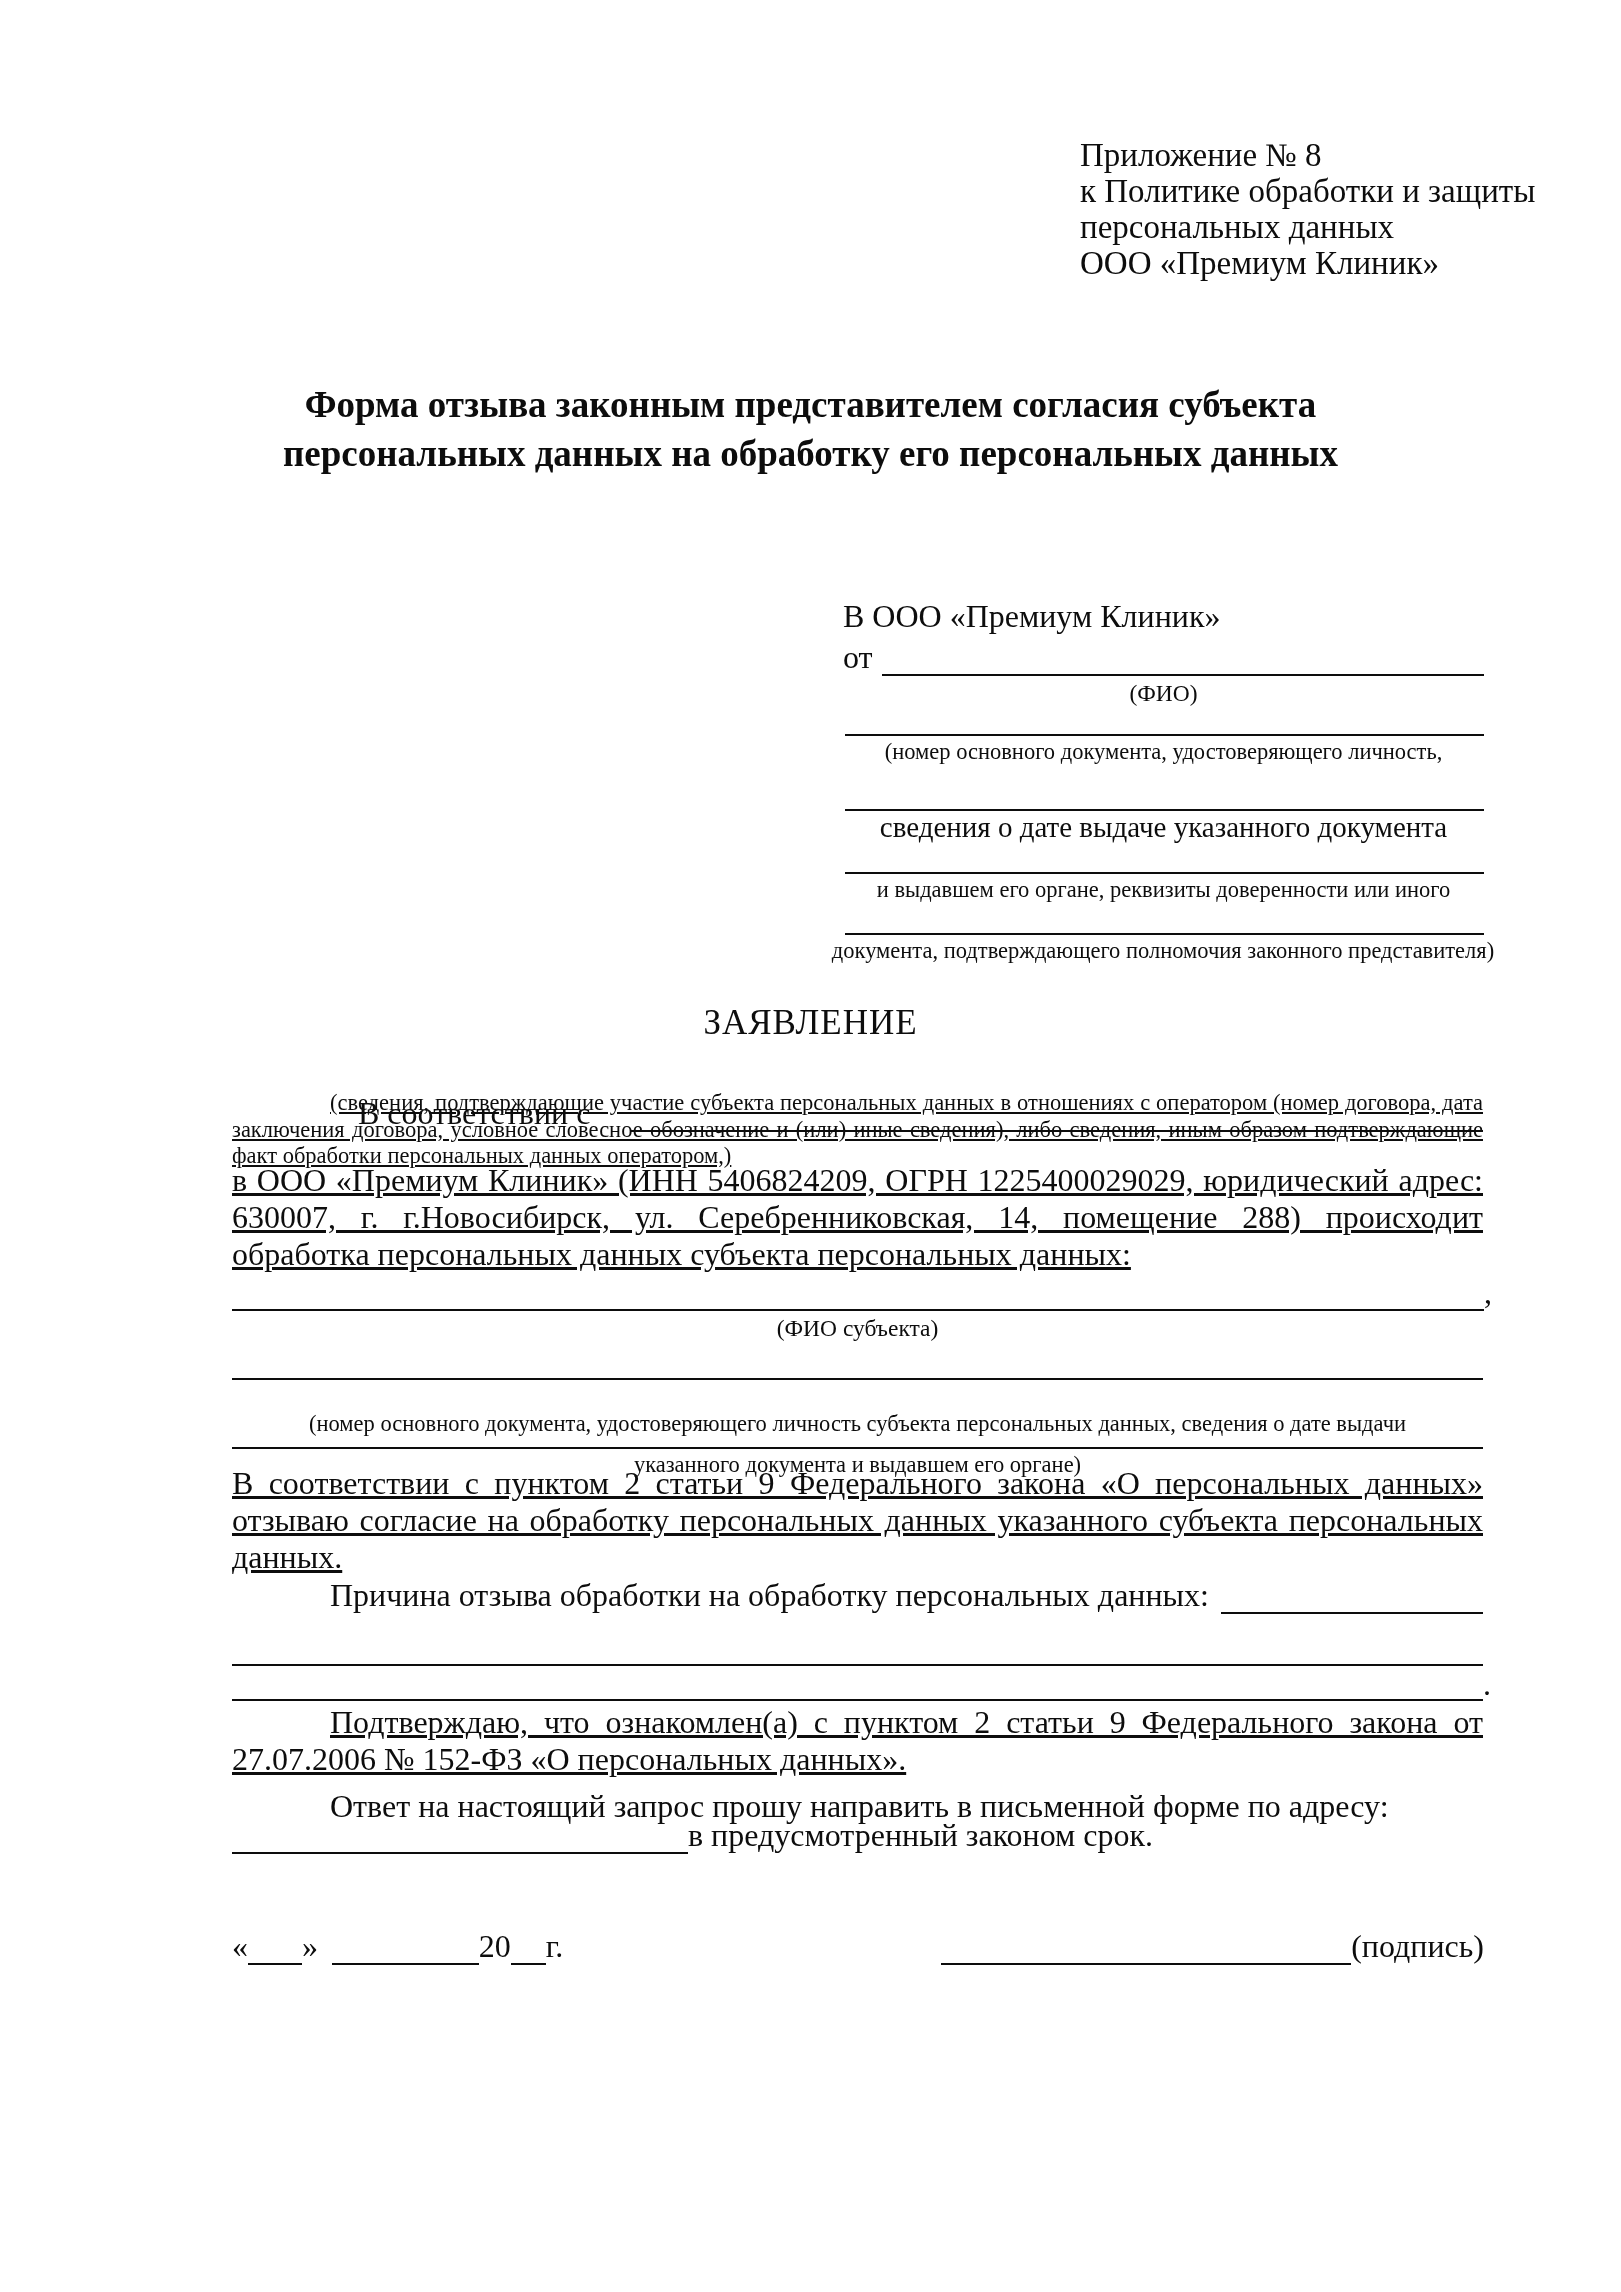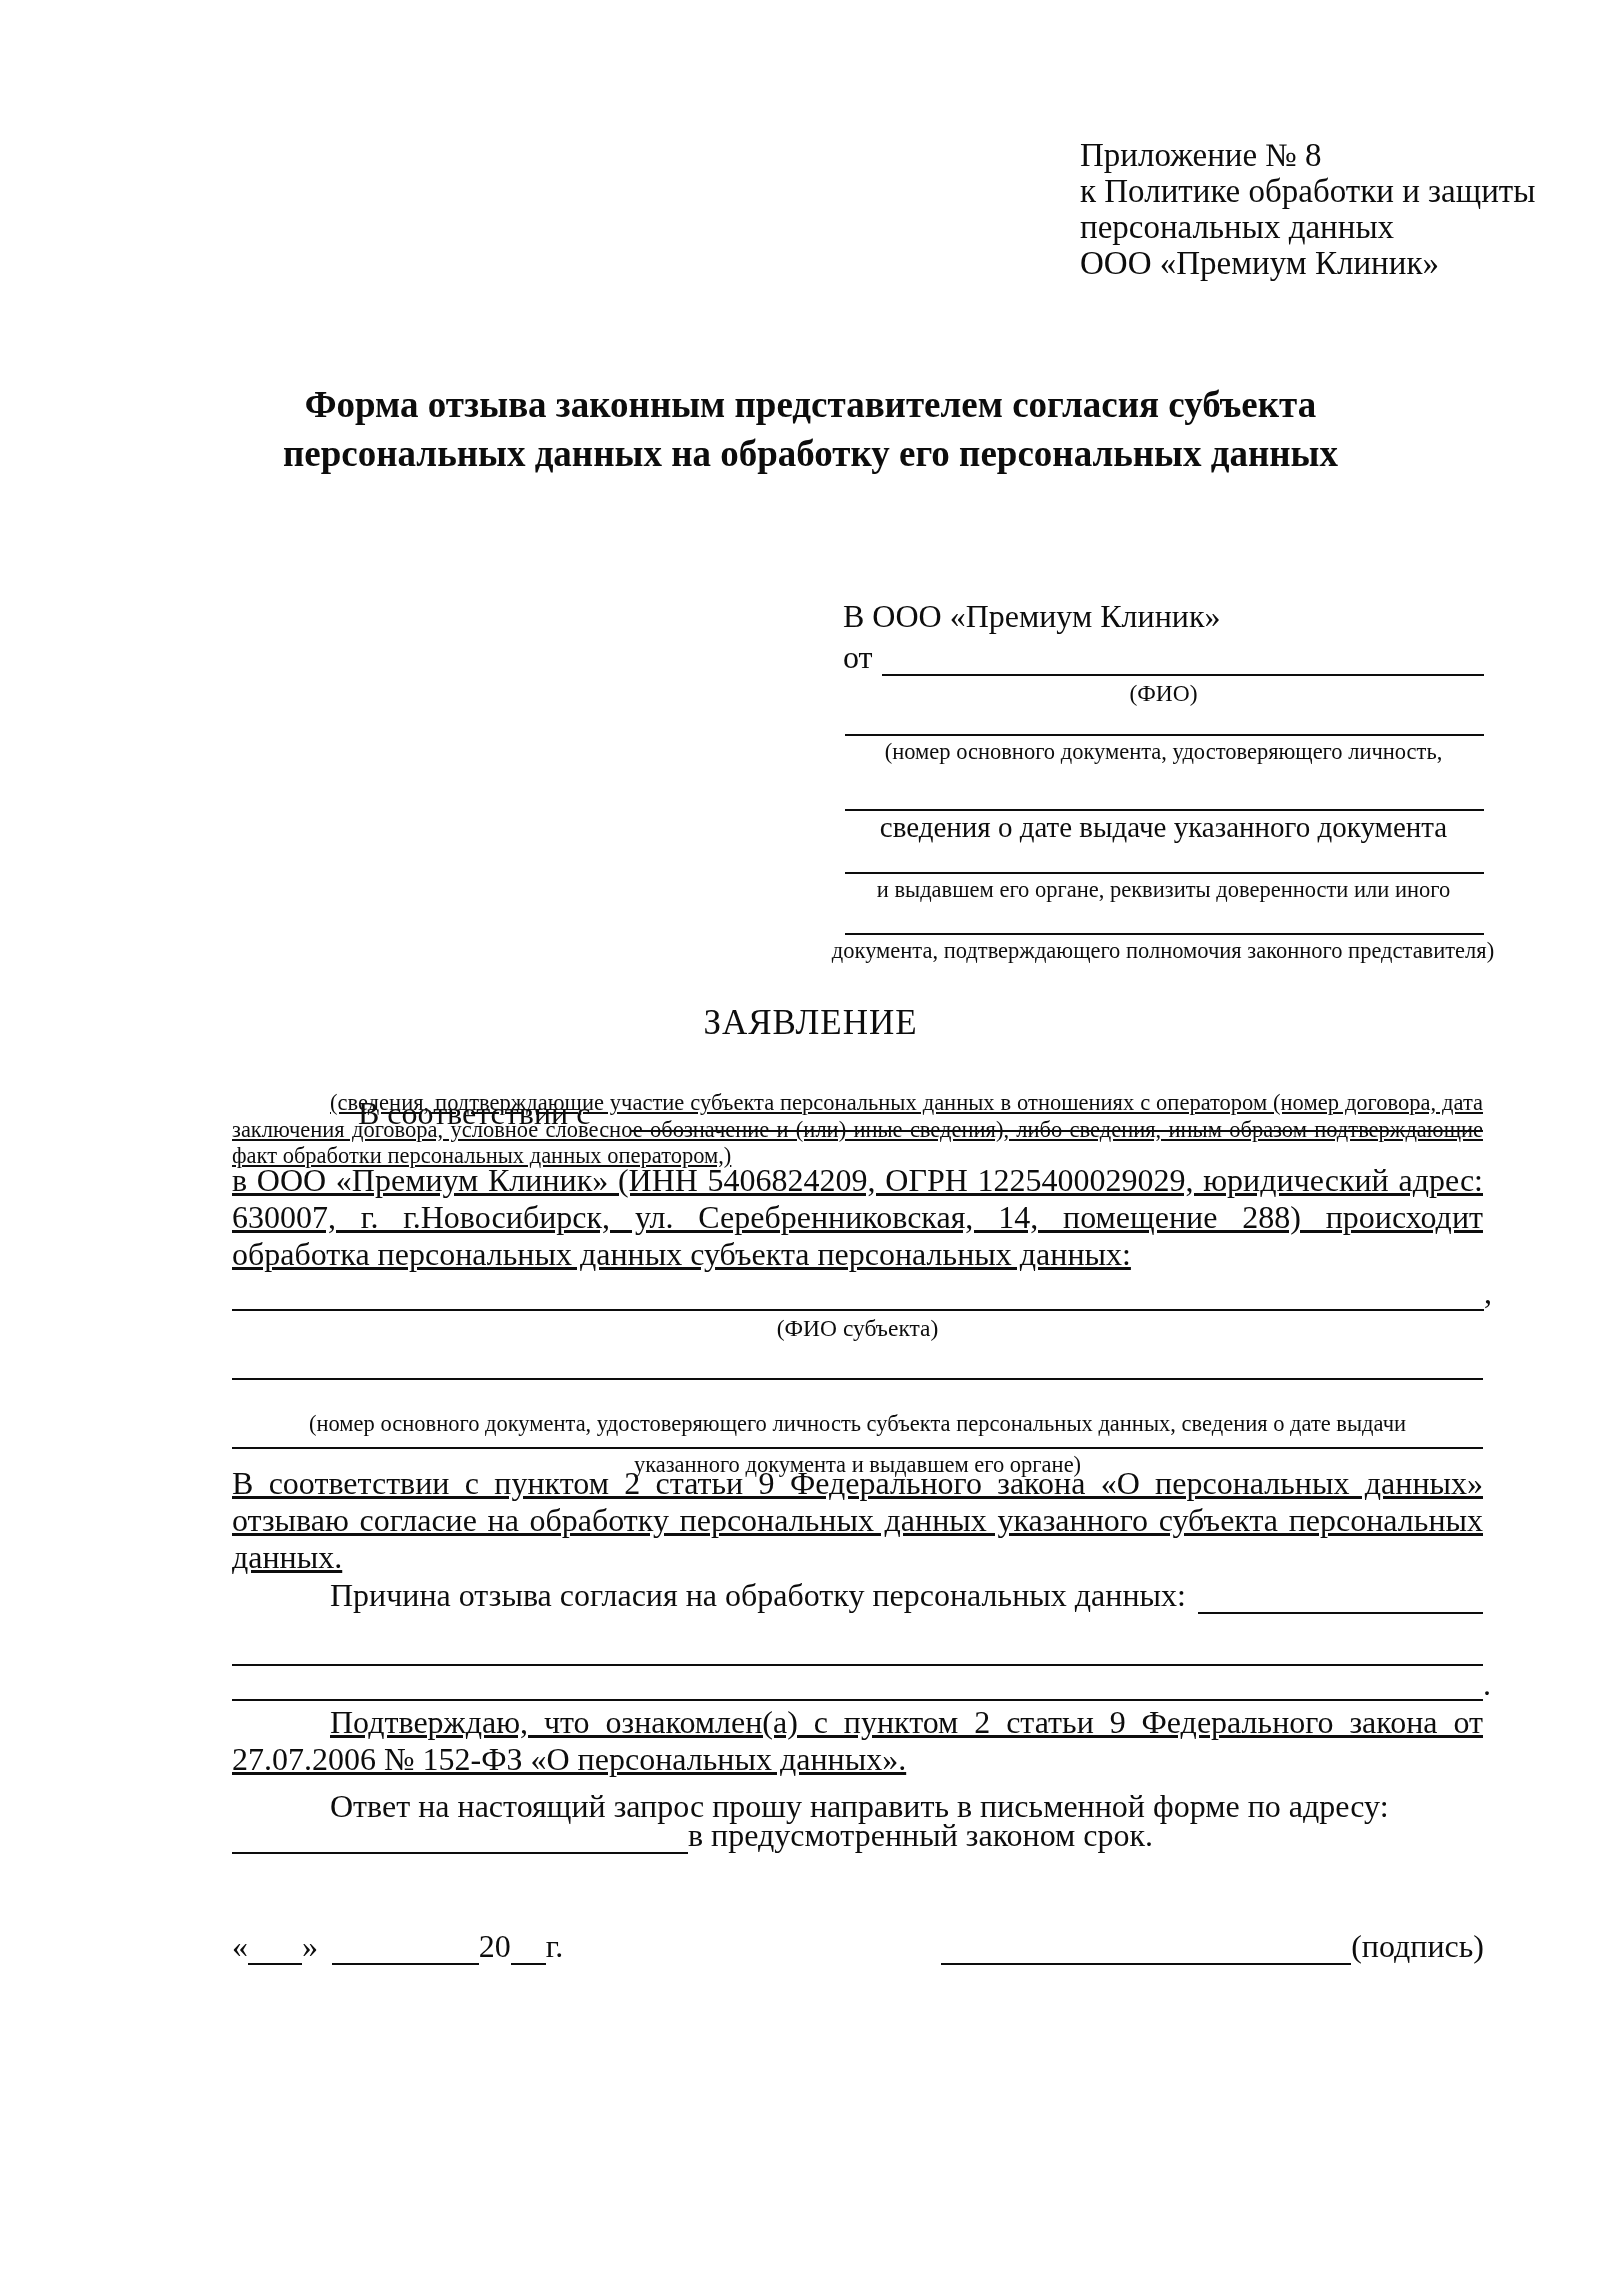--- a/index.html
+++ b/index.html
@@ -84,21 +84,21 @@
   <div class="abs hr" style="left:232px;top:1378px;width:1251px;"></div>
   <div class="abs fs-small center" style="left:232px;top:1383px;width:1251px;margin-top:28px;">(номер основного документа, удостоверяющего личность субъекта персональных данных, сведения о дате выдачи</div>
 
   <div class="abs hr" style="left:232px;top:1447px;width:1251px;"></div>
   <div class="abs fs-small center" style="left:232px;top:1452px;width:1251px;">указанного документа и выдавшем его органе)</div>
 
   <div class="abs fs-body justify" style="left:232px;top:1465px;width:1251px;">В соответствии с пунктом 2 статьи 9 Федерального закона «О персональных данных» отзываю согласие на обработку персональных данных указанного субъекта персональных данных.</div>
 
   <div class="abs row fs-body" style="left:232px;top:1577px;width:1251px;height:37px;">
     <span class="indent"></span>
-    <span class="nowrap">Причина отзыва согласия на обработку персональных данных:</span>
+    <span class="nowrap">Причина отзыва обработки на обработку персональных данных:</span>
     <div class="fill flex1" style="margin-left:11.8px;"></div>
   </div>
 
   <div class="abs hr" style="left:232px;top:1664px;width:1251px;"></div>
   <div class="abs row fs-body" style="left:232px;top:1666px;width:1259px;height:35px;">
     <div class="fill flex1"></div>
     <span>.</span>
   </div>
 
   <div class="abs fs-body justify" style="left:232px;top:1704px;width:1251px;text-indent:98px;">Подтверждаю, что ознакомлен(а) с пунктом 2 статьи 9 Федерального закона от 27.07.2006 № 152-ФЗ «О персональных данных».</div>

